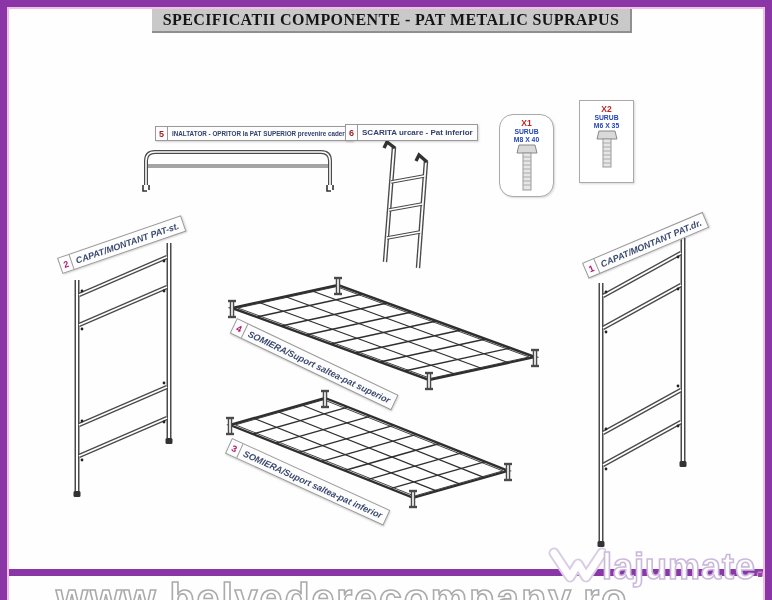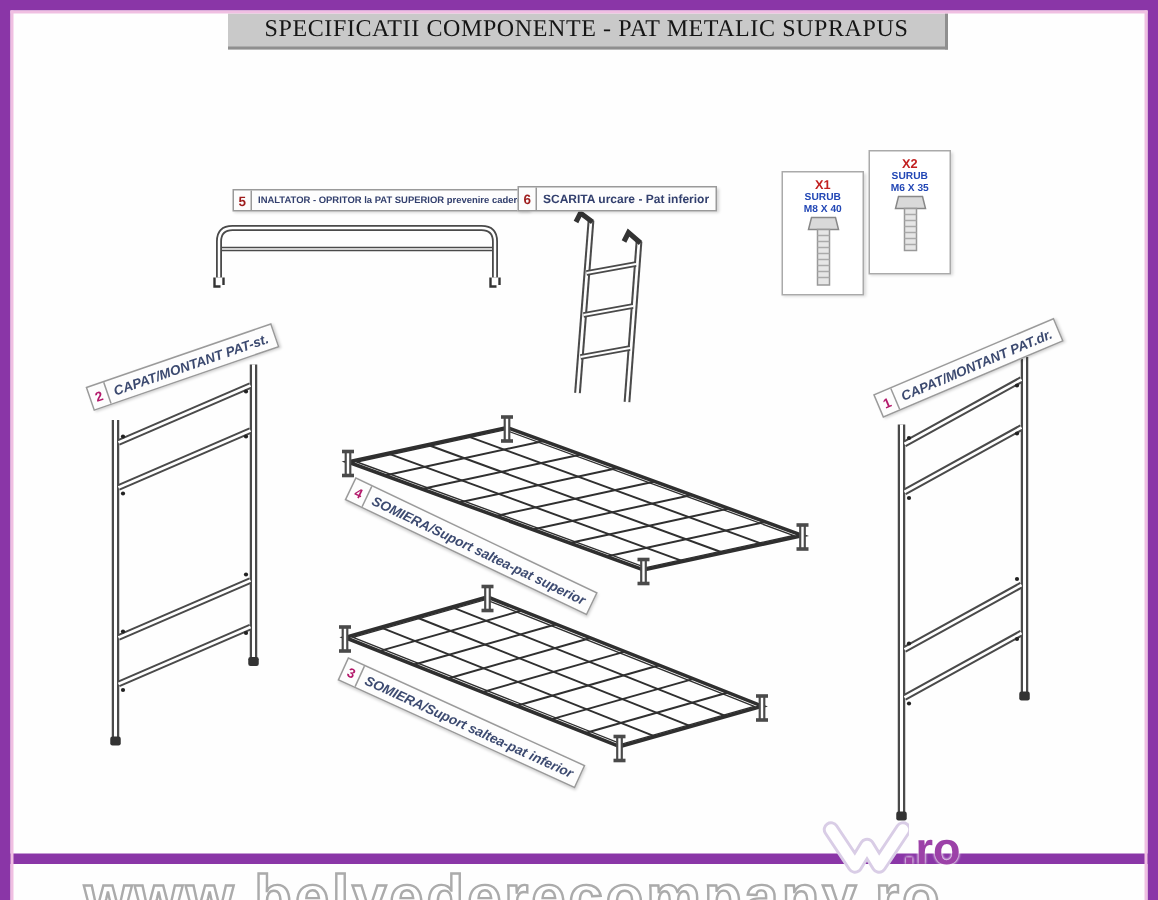--- a/index.html
+++ b/index.html
@@ -9,21 +9,21 @@
   .border-top{position:absolute;left:0;top:0;width:772px;height:7px;background:#8a36a7;z-index:40;}
   .border-left{position:absolute;left:0;top:0;width:7px;height:600px;background:#8a36a7;z-index:40;}
   .border-right{position:absolute;right:0;top:0;width:7px;height:600px;background:#8a36a7;z-index:40;}
   .pink-top{position:absolute;left:7px;top:7px;width:758px;height:2px;background:#f0bfe2;z-index:40;}
   .pink-left{position:absolute;left:7px;top:7px;width:2px;height:593px;background:#f0bfe2;z-index:40;}
   .pink-right{position:absolute;right:7px;top:7px;width:2px;height:593px;background:#f0bfe2;z-index:40;}
 
   .title-bar{position:absolute;left:152px;top:9px;width:478px;height:22px;background:#c9c9c9;
              border-right:2px solid #8f8f8f;border-bottom:2px solid #8f8f8f;
              display:flex;align-items:center;justify-content:center;
-             font-family:"Liberation Serif",serif;font-weight:normal;font-size:16px;color:#151515;
+             font-family:"Liberation Serif",serif;font-weight:bold;font-size:16px;color:#151515;
              letter-spacing:.4px;z-index:5;}
 
   
   .tag{position:absolute;background:#fdfdfd;border:1px solid #9a9a9a;display:flex;align-items:center;
        white-space:nowrap;z-index:10;box-shadow:1px 1px 2px rgba(0,0,0,.18);height:13px;
        transform-origin:left top;}
   .tag .num{font-weight:bold;padding:0 3px;border-right:1px solid #9a9a9a;align-self:stretch;
             display:flex;align-items:center;}
   .tag .txt{padding:0 4px;font-weight:bold;color:#33406e;}
   .num-red{color:#9e1d1d;}
@@ -94,21 +94,21 @@
     <path d="M27,10 L19,4 L16,10" fill="none" stroke="#333" stroke-width="3.4"></path>
     <path d="M59,24 L51,17 L48,23" fill="none" stroke="#333" stroke-width="3.4"></path>
     <line x1="23" y1="44" x2="56" y2="38" stroke="#4a4a4a" stroke-width="3.6"></line>
     <line x1="23" y1="44" x2="56" y2="38" stroke="#fff" stroke-width="1.3"></line>
     <line x1="21" y1="72" x2="54" y2="66" stroke="#4a4a4a" stroke-width="3.6"></line>
     <line x1="21" y1="72" x2="54" y2="66" stroke="#fff" stroke-width="1.3"></line>
     <line x1="19" y1="100" x2="52" y2="94" stroke="#4a4a4a" stroke-width="3.6"></line>
     <line x1="19" y1="100" x2="52" y2="94" stroke="#fff" stroke-width="1.3"></line>
   </svg>
 
-  <div class="hwbox" style="left:521px;top:114px;width:53px;height:78px;">
+  <div class="hwbox" style="left:499px;top:114px;width:53px;height:78px;border-radius:14px;">
     <span class="hw-code">X1</span>
     <span class="hw-line">SURUB</span>
     <span class="hw-line">M8 X 40</span>
     <svg width="22" height="48" viewBox="0 0 22 48">
       <polygon points="3,1 19,1 21,9 1,9" fill="#d9d9d9" stroke="#888" stroke-width="1"></polygon>
       <rect x="7" y="9" width="8" height="37" fill="#e6e6e6" stroke="#999" stroke-width="1"></rect>
       <path d="M7,13 h8 M7,17 h8 M7,21 h8 M7,25 h8 M7,29 h8 M7,33 h8 M7,37 h8 M7,41 h8" stroke="#aaa" stroke-width="1"></path>
     </svg>
   </div>
   <div class="hwbox" style="left:579px;top:100px;width:53px;height:78px;align-items:center;">
@@ -276,16 +276,17 @@
     <span class="txt">SOMIERA/Suport saltea-pat inferior</span>
   </div>
 
   <div class="purple-line"></div>
   <div class="wm-url">www.belvederecompany.ro</div>
   <div class="logo">
     <svg width="58" height="44" viewBox="0 0 58 44" style="margin-right:-4px;">
       <path d="M6,8 L22,32 L30,19 L38,32 L54,8" fill="none" stroke="#d9cde6" stroke-width="11" stroke-linecap="round" stroke-linejoin="round"></path>
       <path d="M6,8 L22,32 L30,19 L38,32 L54,8" fill="none" stroke="#ffffff" stroke-width="7" stroke-linecap="round" stroke-linejoin="round"></path>
     </svg>
+    <span class="logo-word">lajumate</span>
     <span class="logo-tld">.ro</span>
   </div>
 
 </div>
 
 </body></html>

